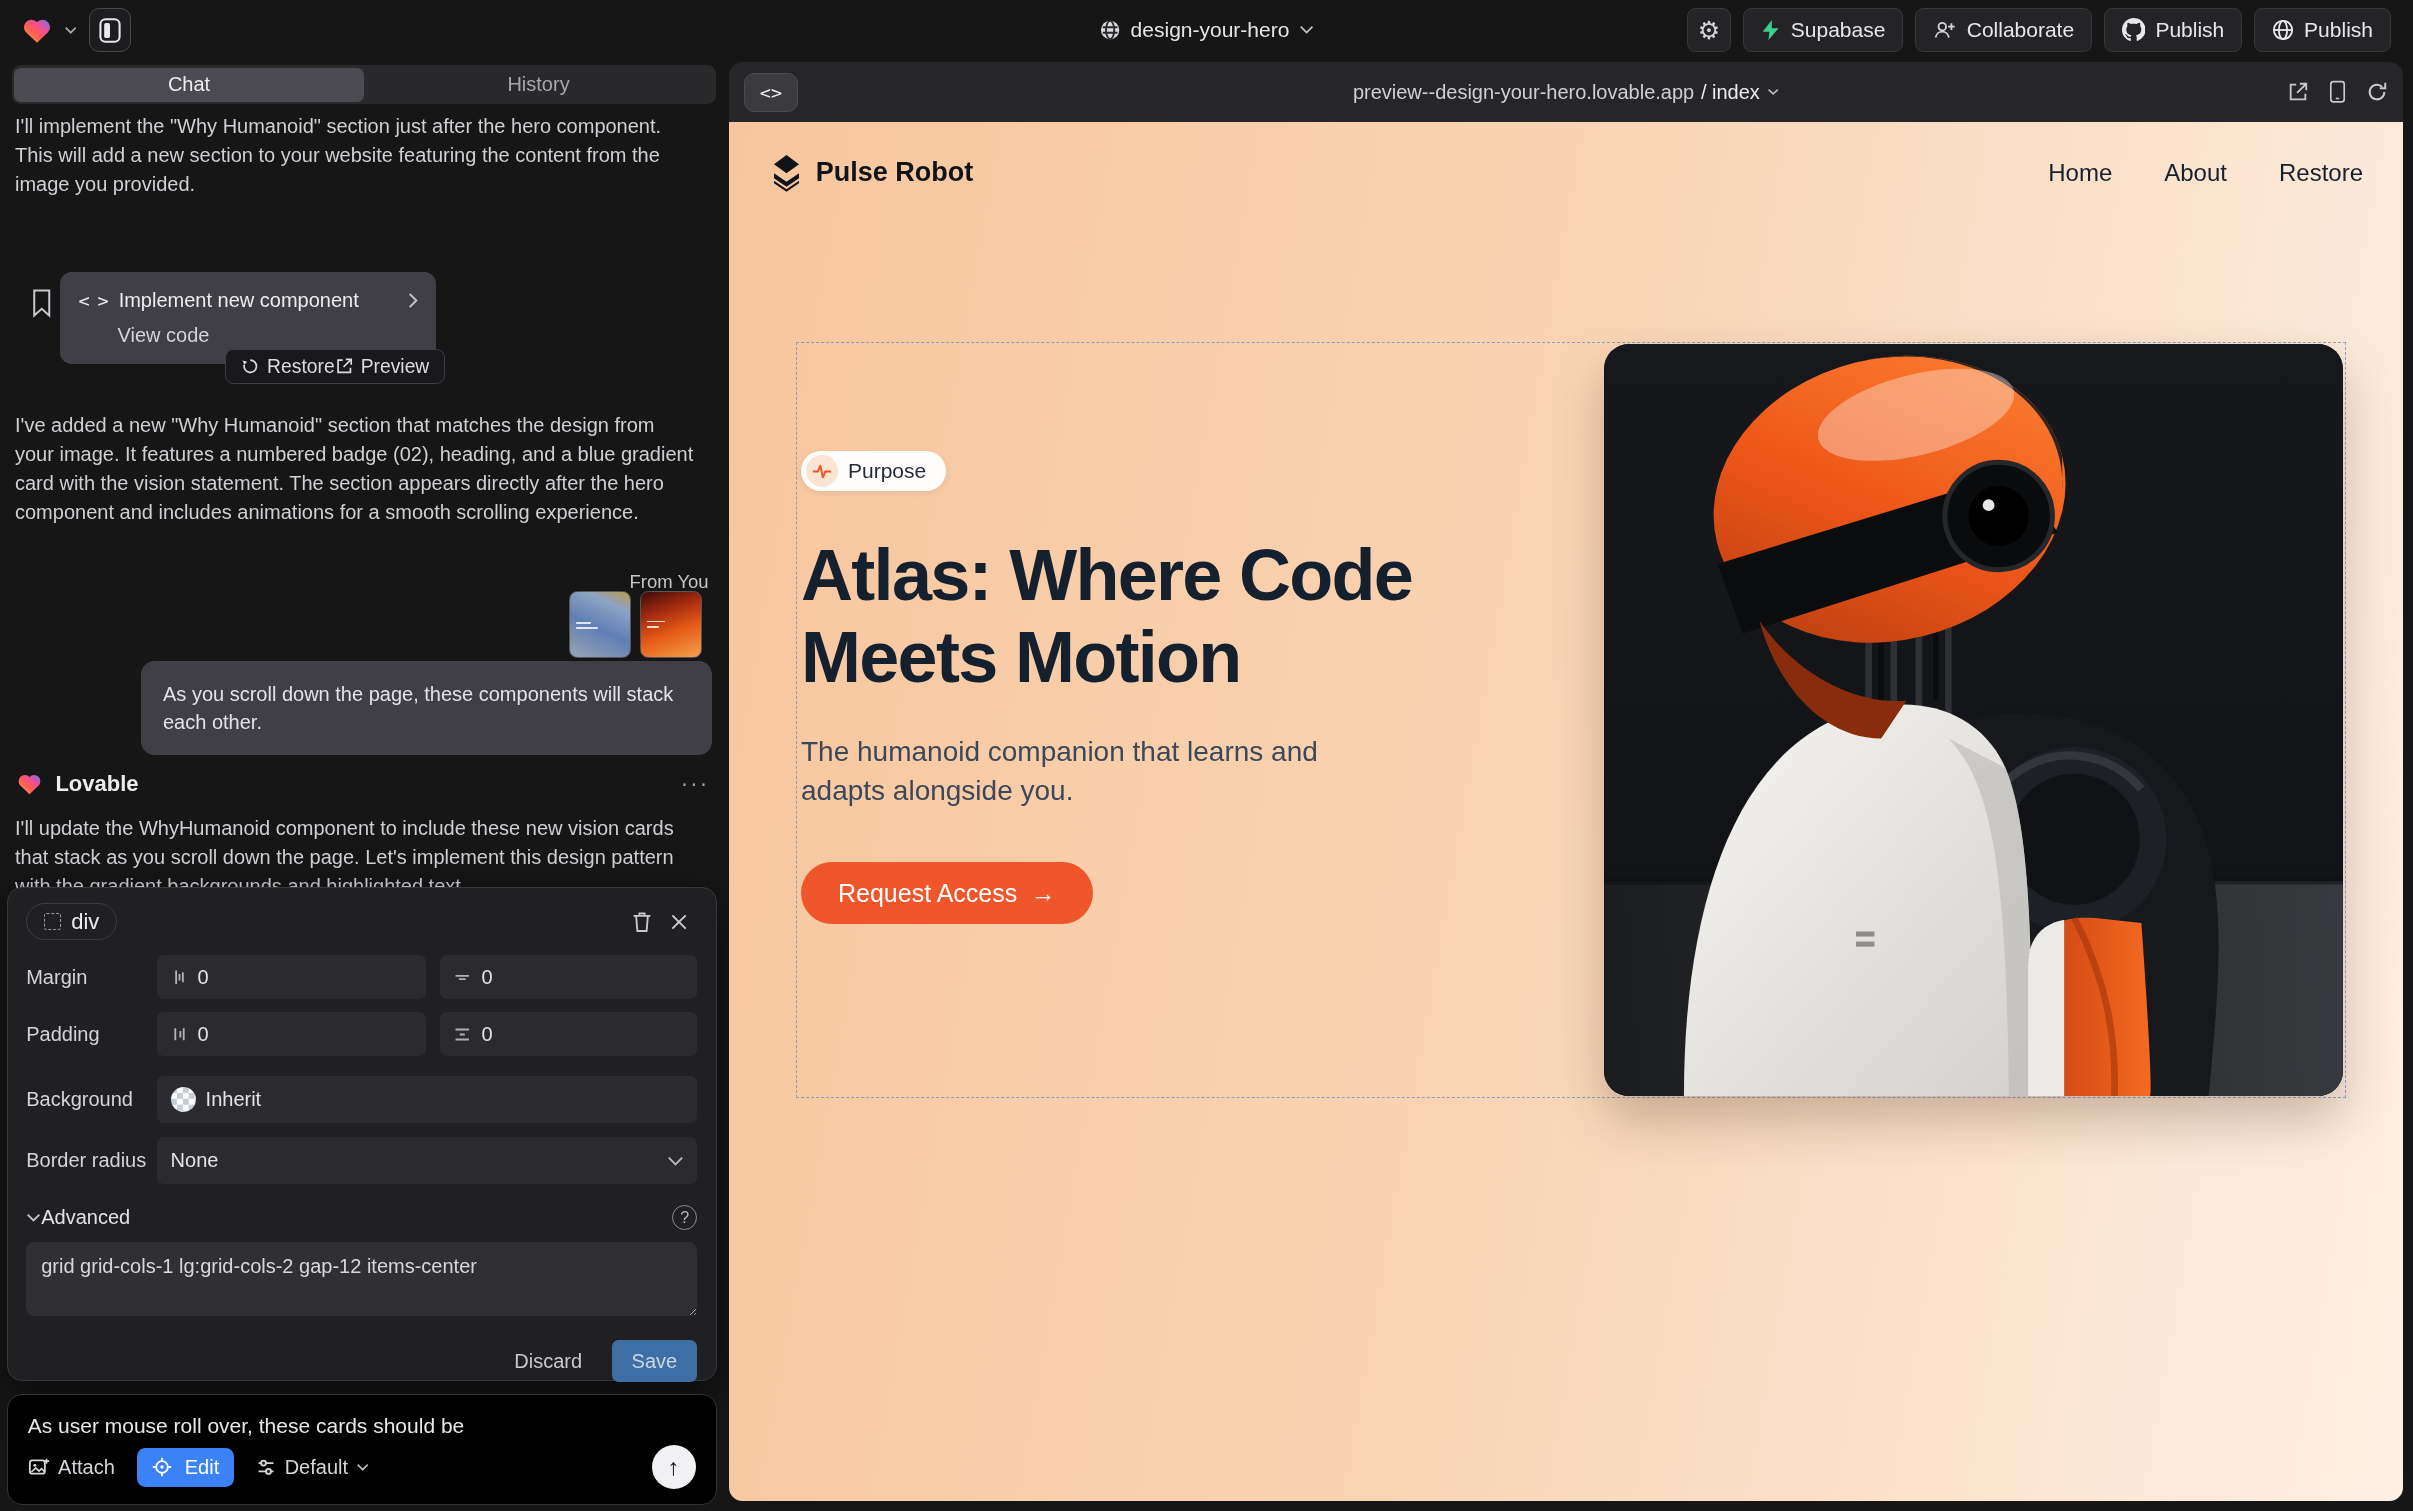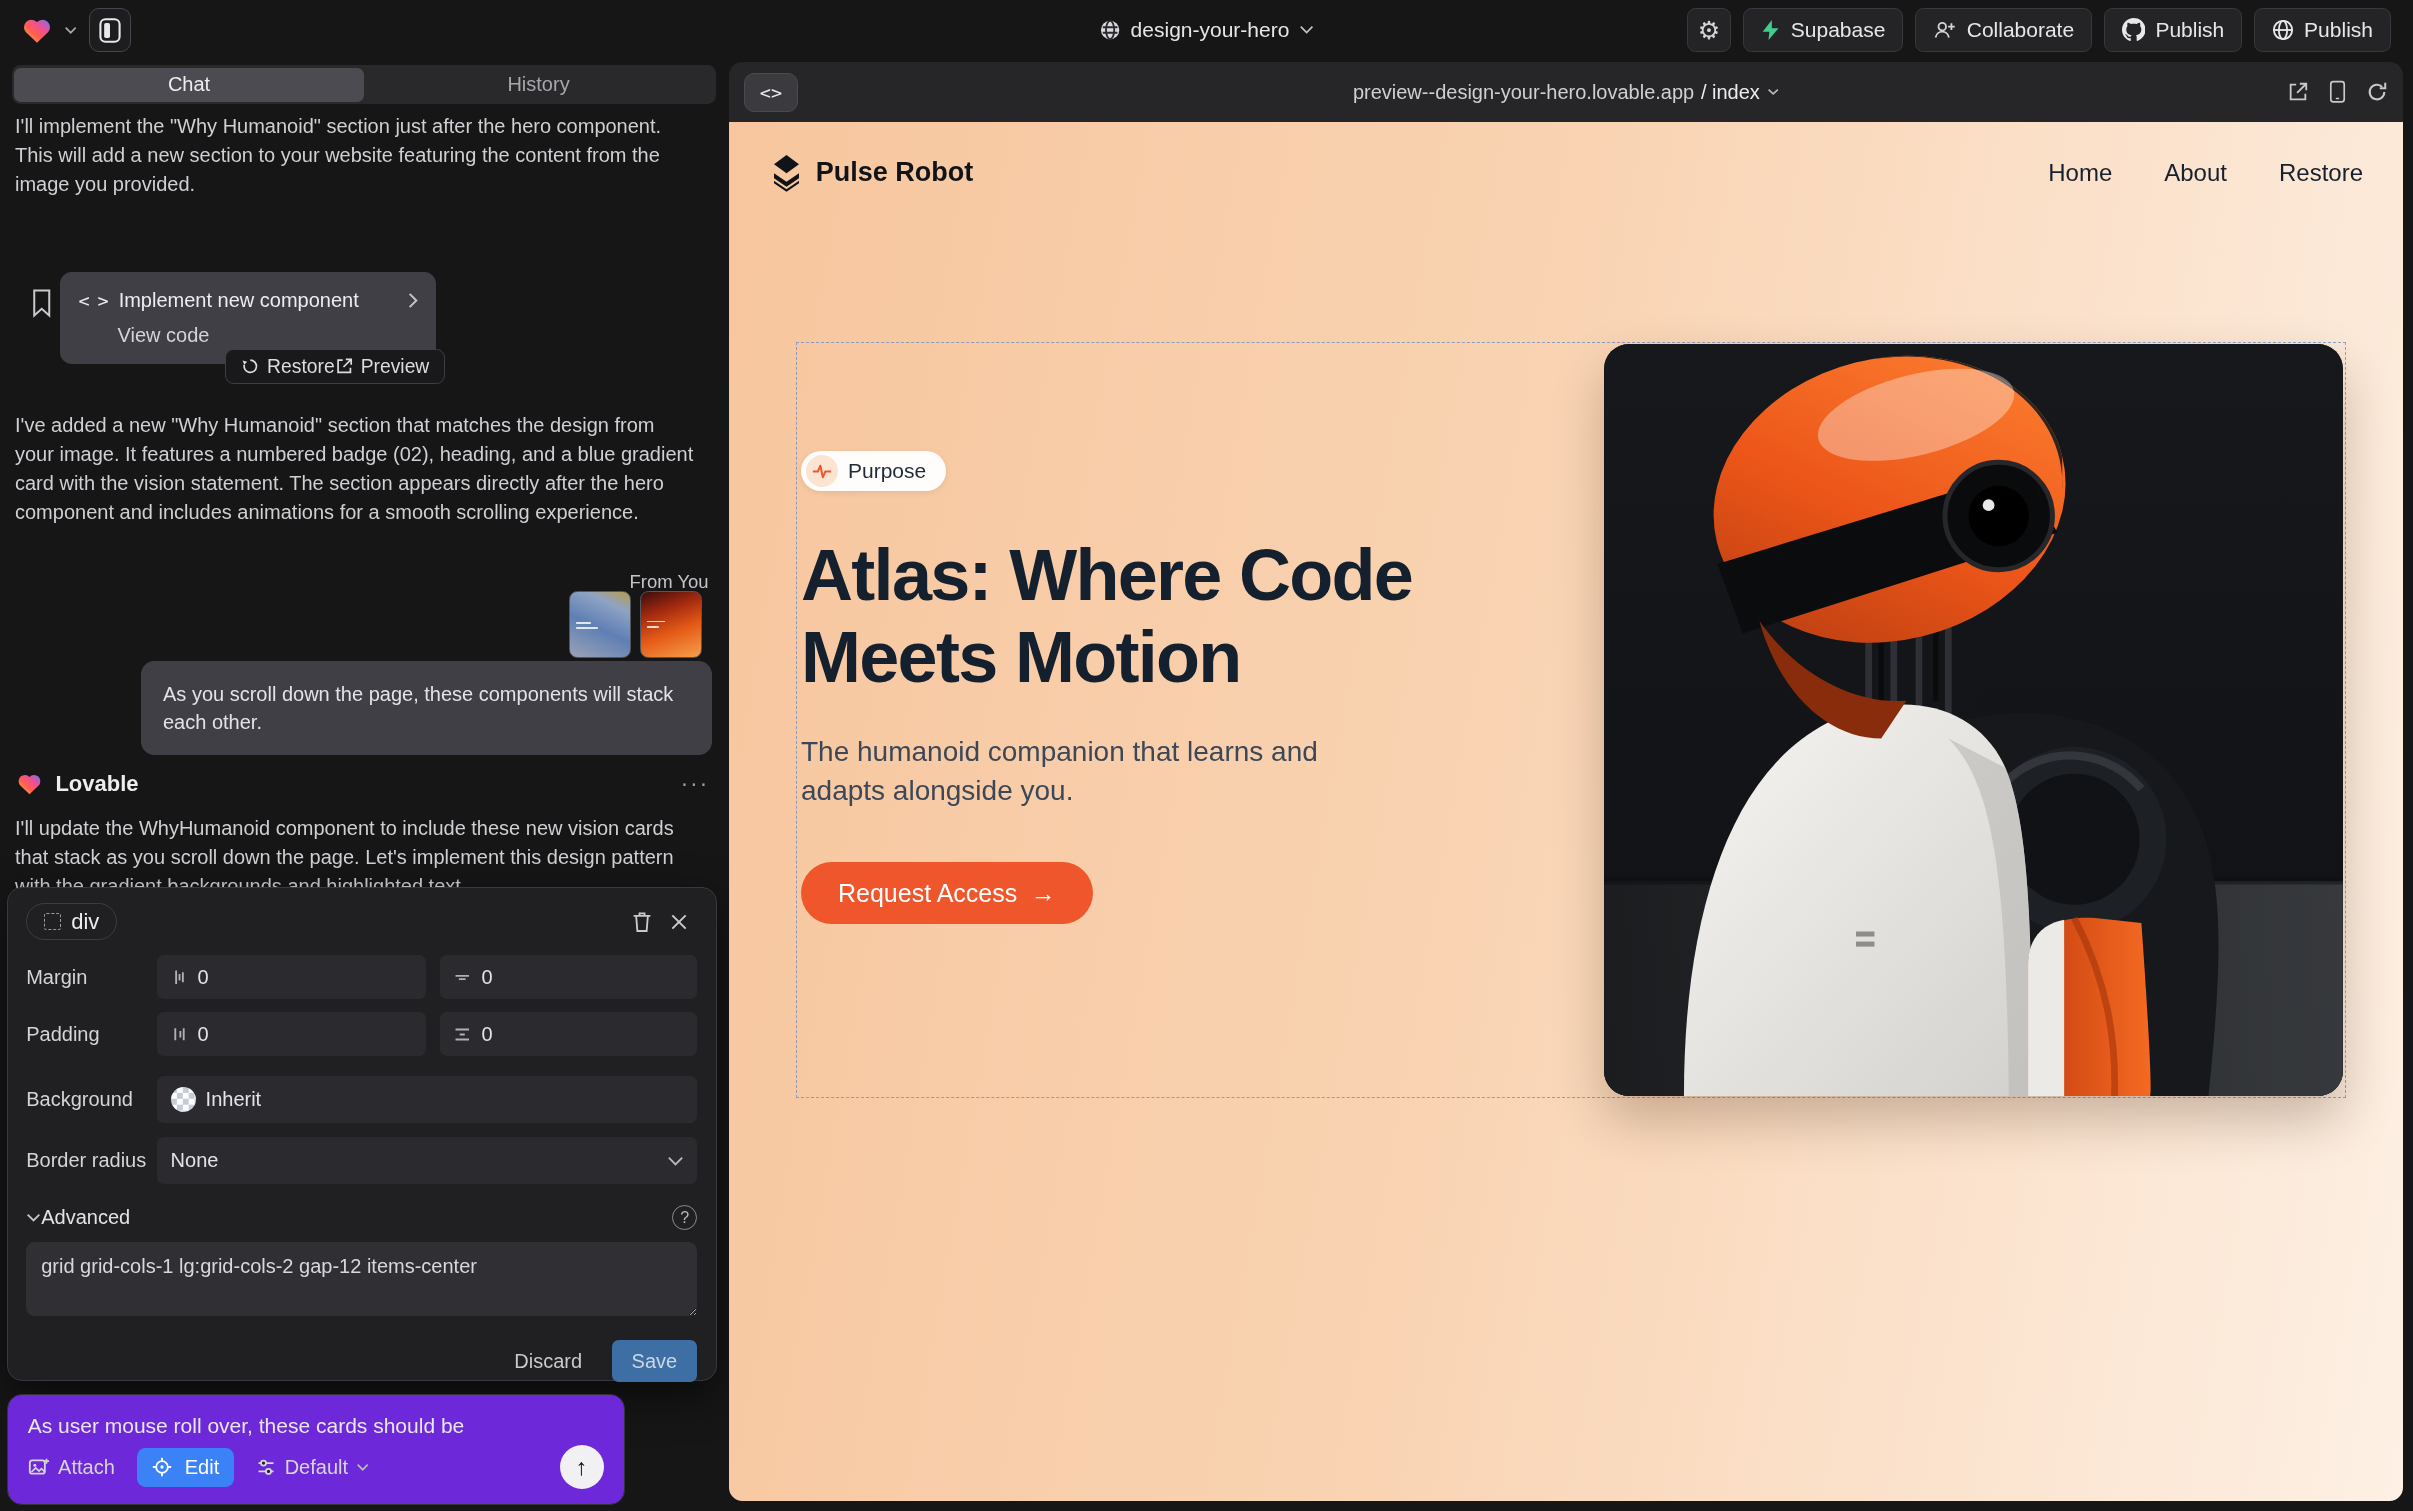--- a/index.html
+++ b/index.html
@@ -71,21 +71,21 @@
              font-size:16px;display:flex;align-items:center;justify-content:center;}
   .adv-textarea{position:absolute;left:18.5px;right:18.5px;top:354px;height:74px;background:#2f2f34;border:none;
                 border-radius:8.4px;color:#d8d8dc;font-size:20px;font-family:"Liberation Sans",sans-serif;
                 padding:13.4px 15px;resize:vertical;outline:none;}
   .insp-actions{position:absolute;right:18.5px;top:452px;display:flex;align-items:center;gap:23.5px;}
   .discard-btn{font-size:20px;color:#c9c9ce;cursor:pointer;background:none;border:none;font-family:inherit;}
   .save-btn{height:42px;padding:0 20px;border-radius:6.7px;background:#3d6fa4;border:none;color:#ccd7e3;
             font-size:20px;font-family:inherit;cursor:pointer;}
 
   
-  .composer{position:absolute;left:6.7px;top:1394px;width:618px;height:111px;background:#6d28d9;
+  .composer{position:absolute;left:6.7px;top:1394px;width:710px;height:111px;background:#000000;
             border:0.8px solid #333338;border-radius:15px;padding:18.5px 20px;}
   .draft{font-size:21px;color:#e8e8ec;}
   .composer-row{position:absolute;left:20px;right:20px;bottom:15px;display:flex;align-items:center;gap:22px;}
   .c-act{display:flex;align-items:center;gap:8.4px;font-size:20px;color:#d6d6da;cursor:pointer;}
   .edit-pill{display:flex;align-items:center;gap:13px;height:39px;padding:0 15px;border-radius:8.4px;
              background:#3b82f6;color:#fff;font-size:20px;cursor:pointer;}
   .send-btn{margin-left:auto;width:44px;height:44px;border-radius:50%;background:#f1f1f3;color:#111;
             display:flex;align-items:center;justify-content:center;font-size:23.5px;cursor:pointer;}
 
   

